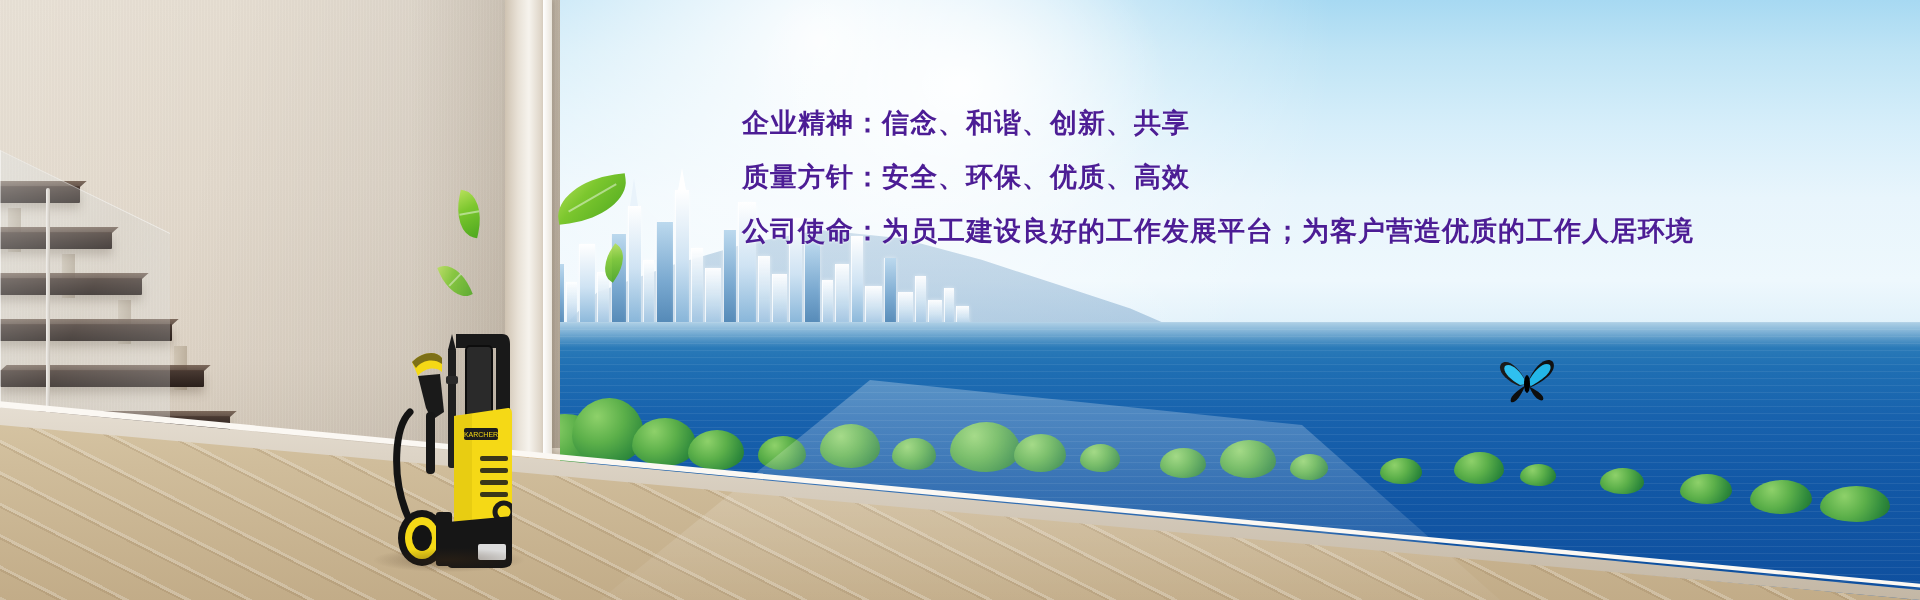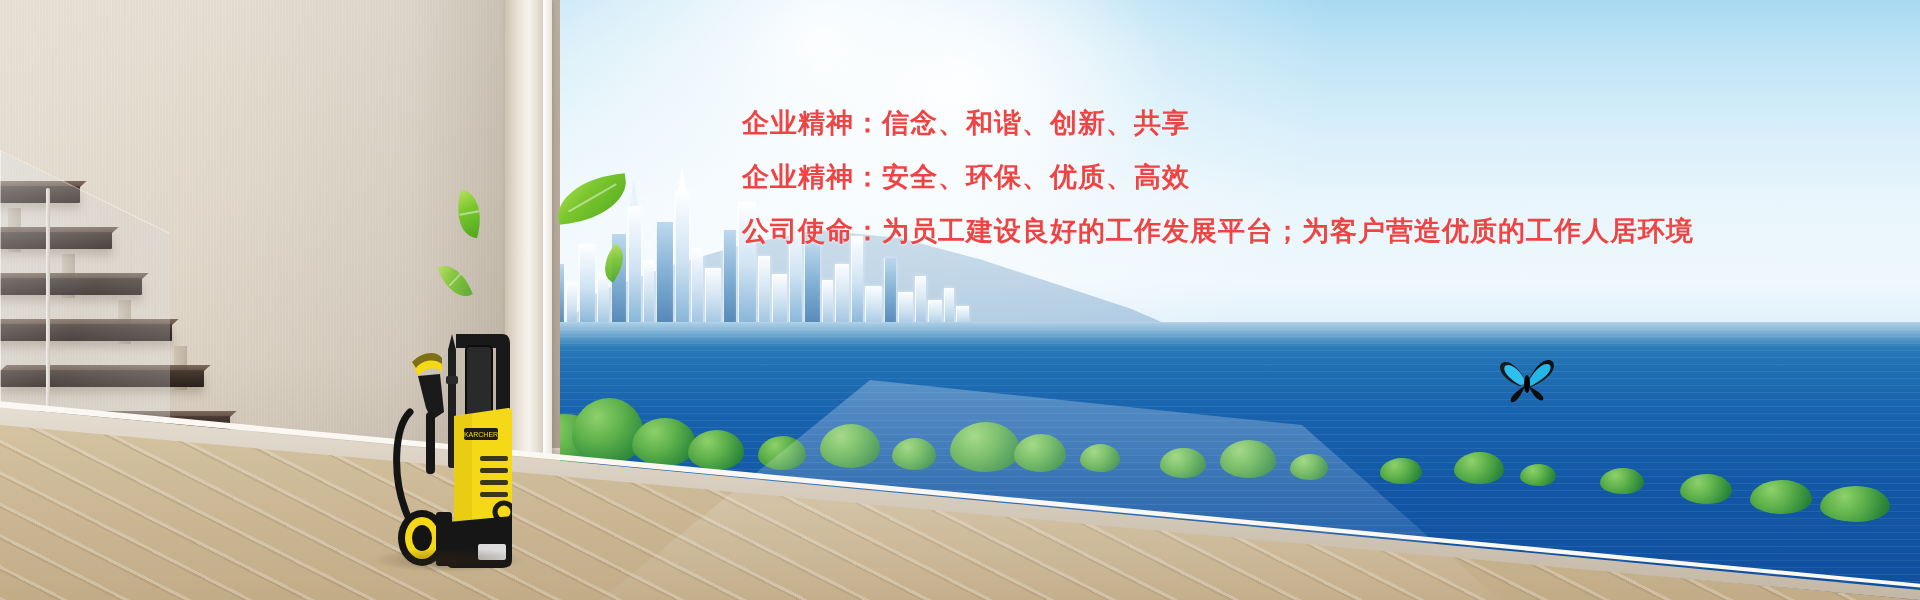--- a/index.html
+++ b/index.html
@@ -228,21 +228,21 @@
 
   
   .culture-text{
     position:absolute; left:742px; top:110px;
     z-index:8;
     line-height:1;
   }
   .culture-line{
     font-size:27px;
     font-weight:700;
-    color:#ef4444;
+    color:#4c1d95;
     letter-spacing:1px;
     margin-bottom:27px;
     white-space:nowrap;
     text-shadow:0 1px 2px rgba(255,255,255,0.65);
   }
   .culture-line:last-child{ margin-bottom:0; }
 
   
   .leaf{ position:absolute; z-index:7; }
   .leaf-shape{
@@ -457,17 +457,17 @@
   <div class="room-floor">
     <div class="room-floor-surface"></div>
     <div class="room-floor-planks"></div>
     <div class="room-floor-sheen"></div>
     <div class="baseboard"></div>
     <div class="baseboard-top"></div>
   </div>
 
   <div class="culture-text">
     <div class="culture-line">企业精神：信念、和谐、创新、共享</div>
-    <div class="culture-line">企业精神：安全、环保、优质、高效</div>
+    <div class="culture-line">质量方针：安全、环保、优质、高效</div>
     <div class="culture-line">公司使命：为员工建设良好的工作发展平台；为客户营造优质的工作人居环境</div>
   </div>
 
 </div>
 
 </body></html>

